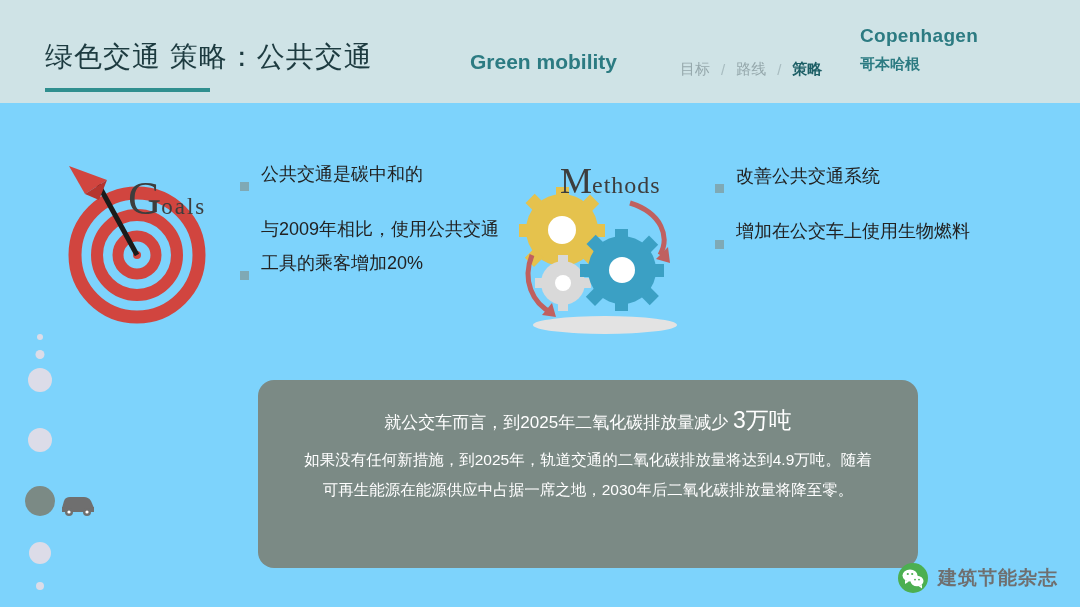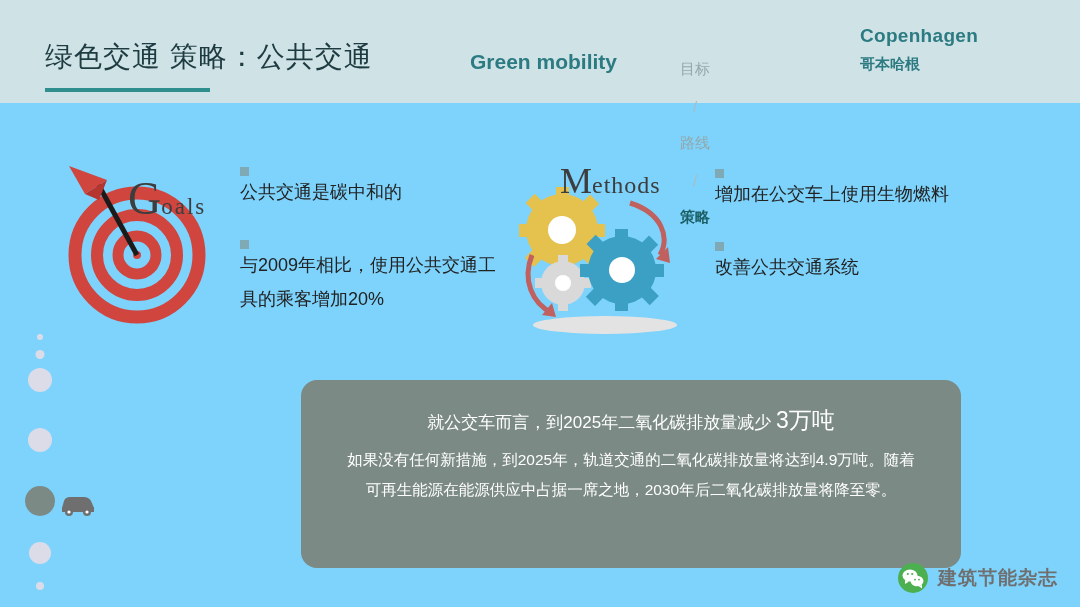--- a/index.html
+++ b/index.html
@@ -53,24 +53,23 @@
     font-weight: bold;
     color: #2c7b82;
     white-space: nowrap;
   }
   .nav {
     position: absolute;
     left: 680px;
     top: 60px;
     display: flex;
     align-items: center;
-    gap: 19px;
+    gap: 11px;
     font-size: 15px;
     color: #94a7ab;
-    flex-direction: column;
   }
   .nav .sep { color: #a8bcc0; }
   .nav .active {
     color: #1d5f66;
     font-weight: bold;
   }
   .brand {
     position: absolute;
     right: 40px;
     top: 25px;
@@ -121,23 +120,22 @@
     width: 265px;
   }
   .bullets-right {
     position: absolute;
     left: 715px;
     top: 160px;
     width: 345px;
   }
   .bullet-row {
     display: flex;
-    align-items: flex-start;
+    align-items: flex-end;
     margin-bottom: 22px;
-    flex-direction: column;
   }
   .bullet-sq {
     width: 9px;
     height: 9px;
     background: #7fa9b5;
     margin-top: 9px;
     margin-right: 12px;
     flex: 0 0 auto;
   }
   .bullet-text {
@@ -177,21 +175,20 @@
     left: 258px;
     top: 380px;
     width: 660px;
     height: 188px;
     background: #7b8a85;
     border-radius: 16px;
     color: #ffffff;
     box-sizing: border-box;
     padding: 22px 40px;
     text-align: center;
-    margin-left: 43px;
   }
   .note-lead {
     font-size: 17px;
     line-height: 1.6;
     white-space: nowrap;
   }
   .note-lead .big {
     font-size: 23px;
   }
   .note-body {
@@ -346,25 +343,25 @@
       <polygon points="46,132 32,130 42,118" fill="#c0605f"></polygon>
     </svg>
   </div>
   <div class="methods-word">
     <span class="cap">M</span><span class="rest">ethods</span>
   </div>
 
   <div class="bullets-right">
     <div class="bullet-row">
       <span class="bullet-sq"></span>
-      <span class="bullet-text">增加在公交车上使用生物燃料</span>
+      <span class="bullet-text">改善公共交通系统</span>
     </div>
     <div class="bullet-row">
       <span class="bullet-sq"></span>
-      <span class="bullet-text">改善公共交通系统</span>
+      <span class="bullet-text">增加在公交车上使用生物燃料</span>
     </div>
   </div>
 
   <div class="note">
     <div class="note-lead">
       <span>就公交车而言，到2025年二氧化碳排放量减少 </span><span class="big">3万吨</span>
     </div>
     <div class="note-body">如果没有任何新措施，到2025年，轨道交通的二氧化碳排放量将达到4.9万吨。随着可再生能源在能源供应中占据一席之地，2030年后二氧化碳排放量将降至零。</div>
   </div>
 

